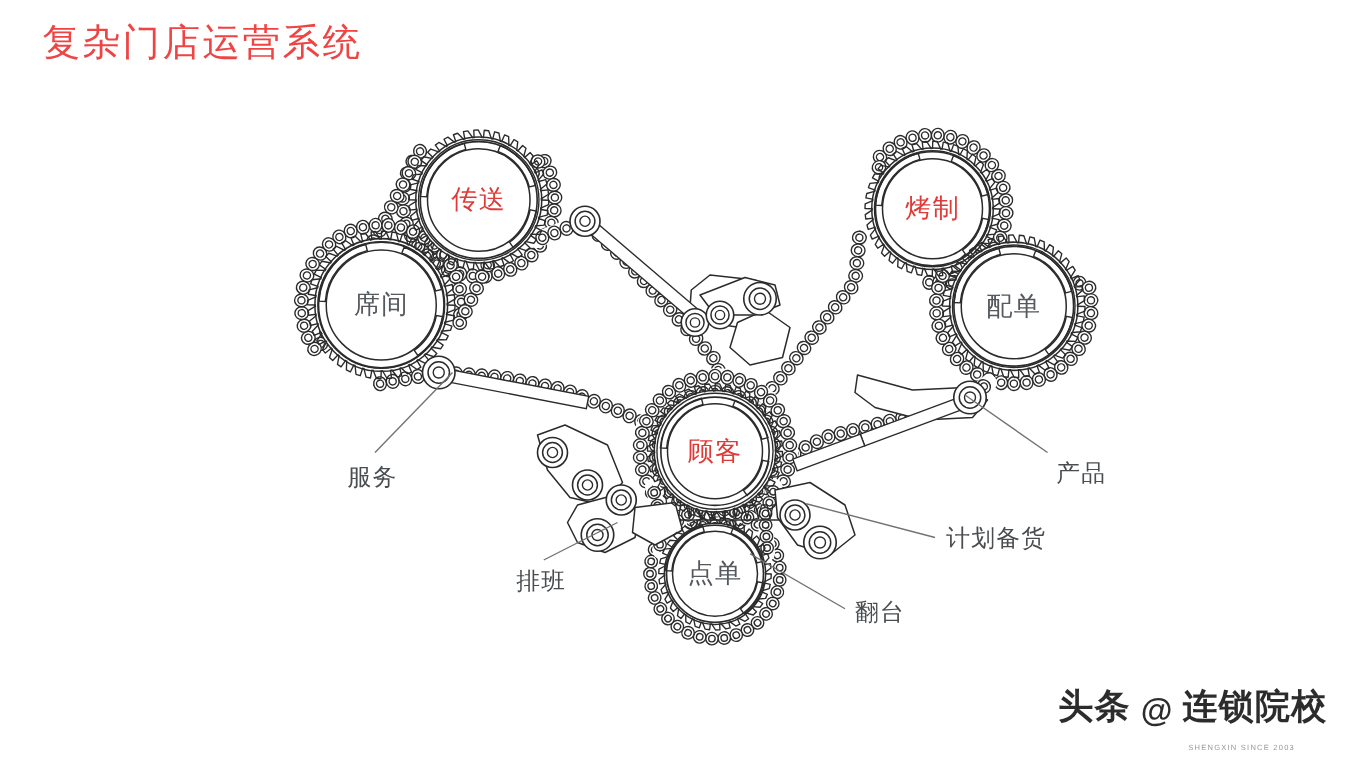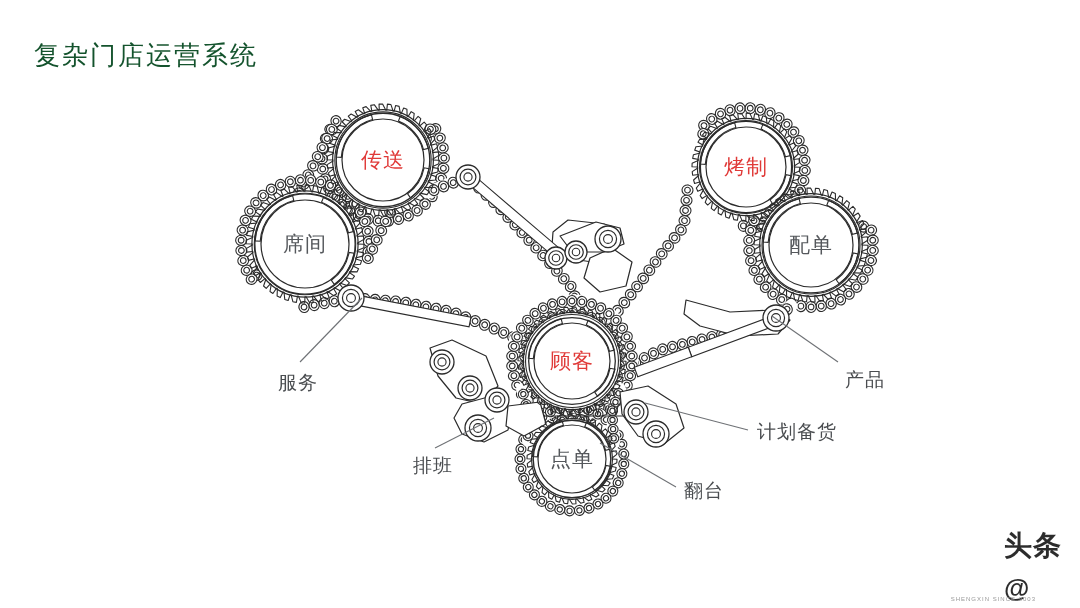--- a/index.html
+++ b/index.html
@@ -10,24 +10,24 @@
   body {
     width: 1080px;
     height: 608px;
     position: relative;
     overflow: hidden;
     font-family: "Liberation Sans", "DejaVu Sans", sans-serif;
   }
   #page-title {
     position: absolute;
     left: 34px;
-    top: 38px;
-    font-size: 26px;
+    top: 14px;
+    font-size: 30px;
     letter-spacing: 2px;
-    color: #14532d;
+    color: #ef4444;
     font-weight: 400;
     white-space: nowrap;
     font-family: "DejaVu Sans", "Liberation Sans", sans-serif;
   }
   #diagram-stage {
     position: absolute;
     left: 0;
     top: 0;
     width: 1080px;
     height: 600px;
@@ -54,26 +54,25 @@
     dominant-baseline: middle;
   }
   .leader {
     stroke: #6f7276;
     stroke-width: 1.1;
     fill: none;
   }
   #watermark {
     position: absolute;
     right: 18px;
-    bottom: 4px;
+    bottom: 24px;
     display: flex;
-    align-items: flex-start;
+    align-items: flex-end;
     gap: 8px;
     opacity: 0.93;
-    flex-direction: column;
   }
   #watermark .wm-text {
     font-family: "DejaVu Sans", "Liberation Sans", sans-serif;
     font-size: 28px;
     font-weight: 700;
     color: #1d1d1d;
     letter-spacing: 1px;
     white-space: nowrap;
   }
   #watermark .wm-at {
@@ -1644,14 +1643,15 @@
         <text x="757" y="432" class="callout-label">计划备货</text>
         <path d="M600 443 L676 487" class="leader"></path>
         <text x="684" y="491" class="callout-label">翻台</text>
       </g>
   </svg>
 </div>
 
 <div id="watermark">
   <span class="wm-text">头条</span>
   <span class="wm-at">@</span>
+  <span class="wm-text">连锁院校</span>
 </div>
 <div class="wm-faint">SHENGXIN SINCE 2003</div>
 
 </body></html>

